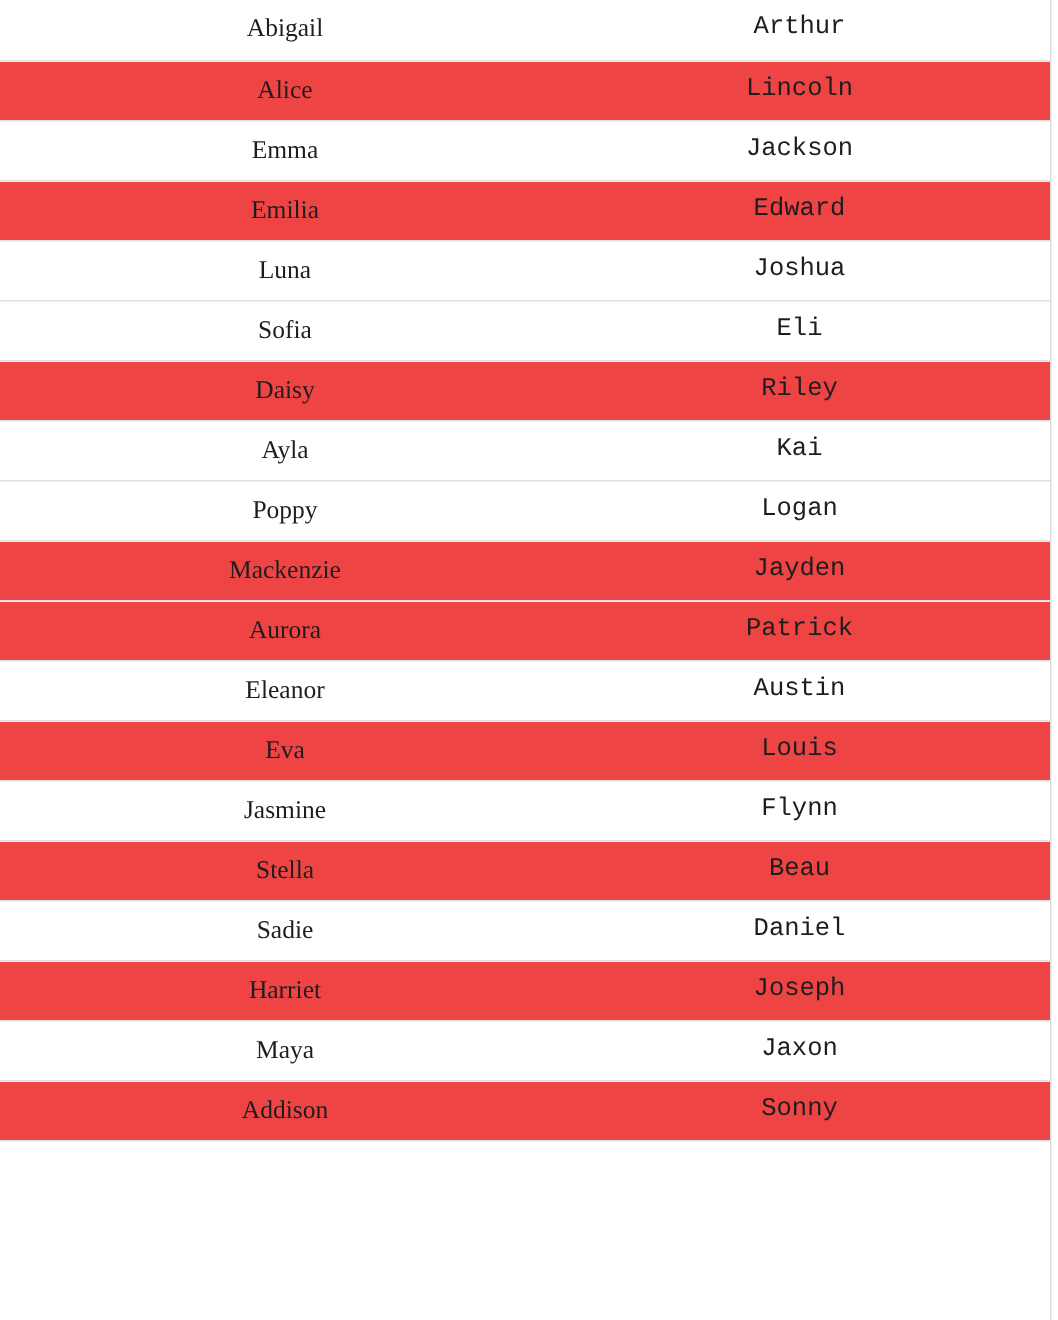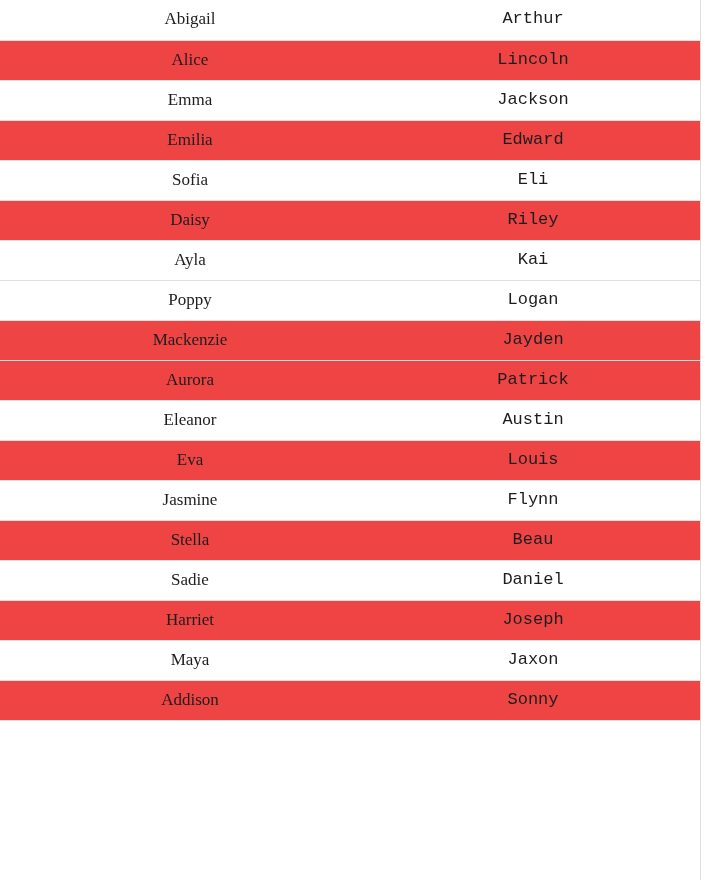--- a/index.html
+++ b/index.html
@@ -94,20 +94,24 @@
       </tr>
       <tr class="plain">
         <td class="col-first"><span class="cell-text">Emma</span></td>
         <td class="col-second"><span class="cell-text">Jackson</span></td>
       </tr>
       <tr class="stripe">
         <td class="col-first"><span class="cell-text">Emilia</span></td>
         <td class="col-second"><span class="cell-text">Edward</span></td>
       </tr>
       <tr class="plain">
+        <td class="col-first"><span class="cell-text">Luna</span></td>
+        <td class="col-second"><span class="cell-text">Joshua</span></td>
+      </tr>
+      <tr class="plain">
         <td class="col-first"><span class="cell-text">Sofia</span></td>
         <td class="col-second"><span class="cell-text">Eli</span></td>
       </tr>
       <tr class="stripe">
         <td class="col-first"><span class="cell-text">Daisy</span></td>
         <td class="col-second"><span class="cell-text">Riley</span></td>
       </tr>
       <tr class="plain">
         <td class="col-first"><span class="cell-text">Ayla</span></td>
         <td class="col-second"><span class="cell-text">Kai</span></td>

